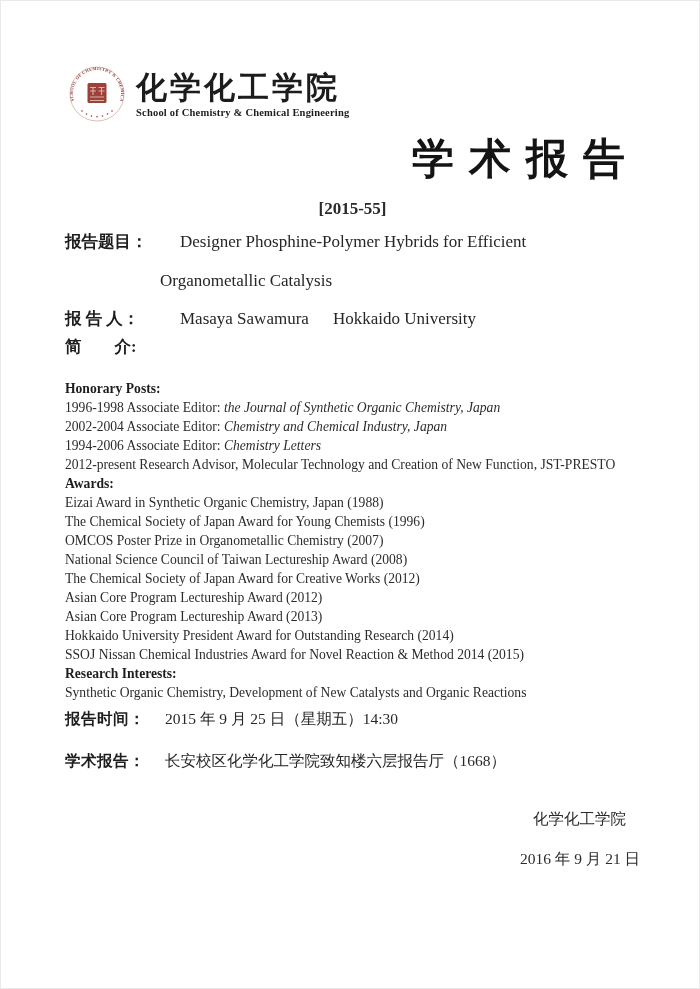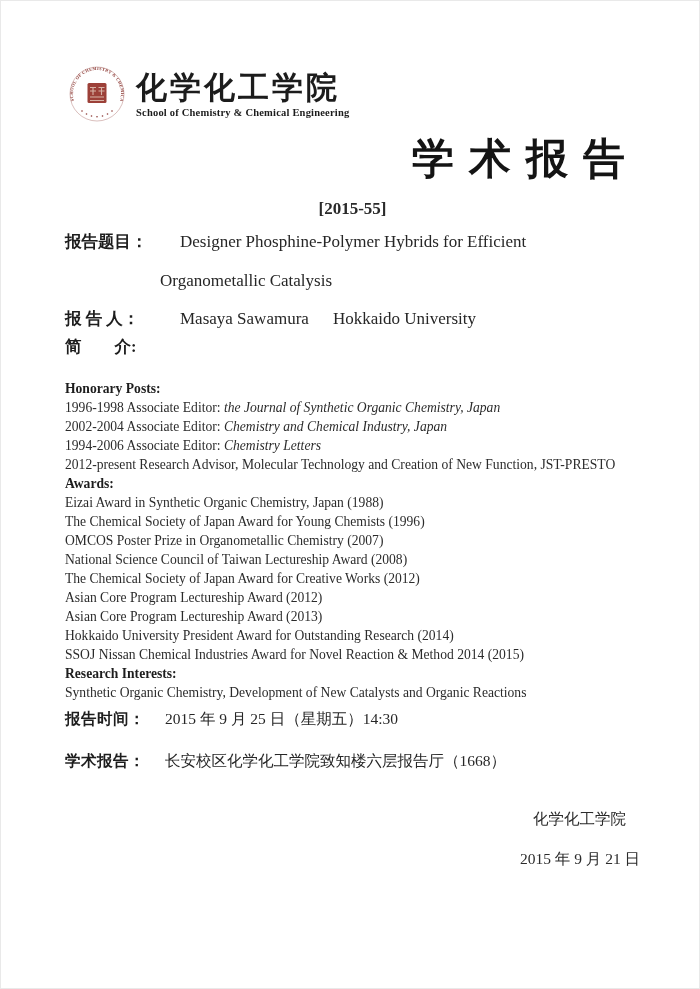--- a/index.html
+++ b/index.html
@@ -149,16 +149,16 @@
     <span class="label hei">报告时间：</span>
     <span class="value sched">2015 年 9 月 25 日（星期五）14:30</span>
   </div>
   <div class="field-row place-row">
     <span class="label hei">学术报告：</span>
     <span class="value sched">长安校区化学化工学院致知楼六层报告厅（1668）</span>
   </div>
 
   <div class="footer">
     <div class="footer-org">化学化工学院</div>
-    <div class="footer-date">2015 年 9 月 21 日</div>
+    <div class="footer-date">2016 年 9 月 21 日</div>
   </div>
 
 </div>
 
 </body></html>

